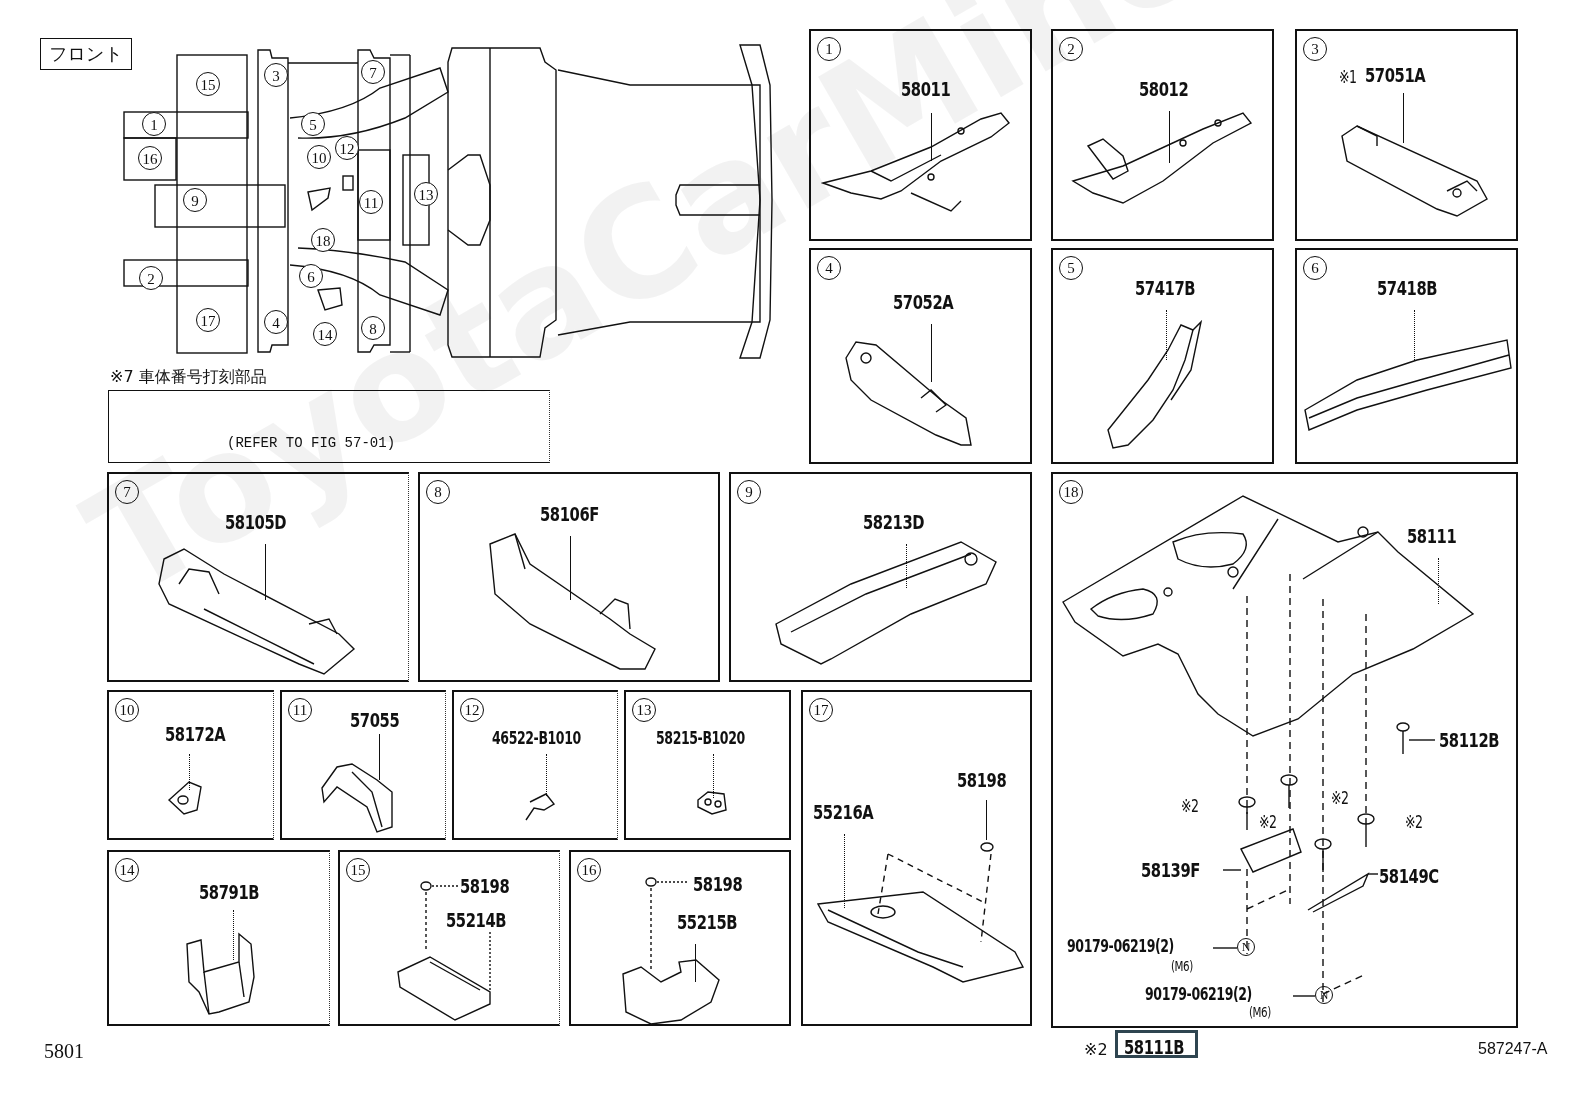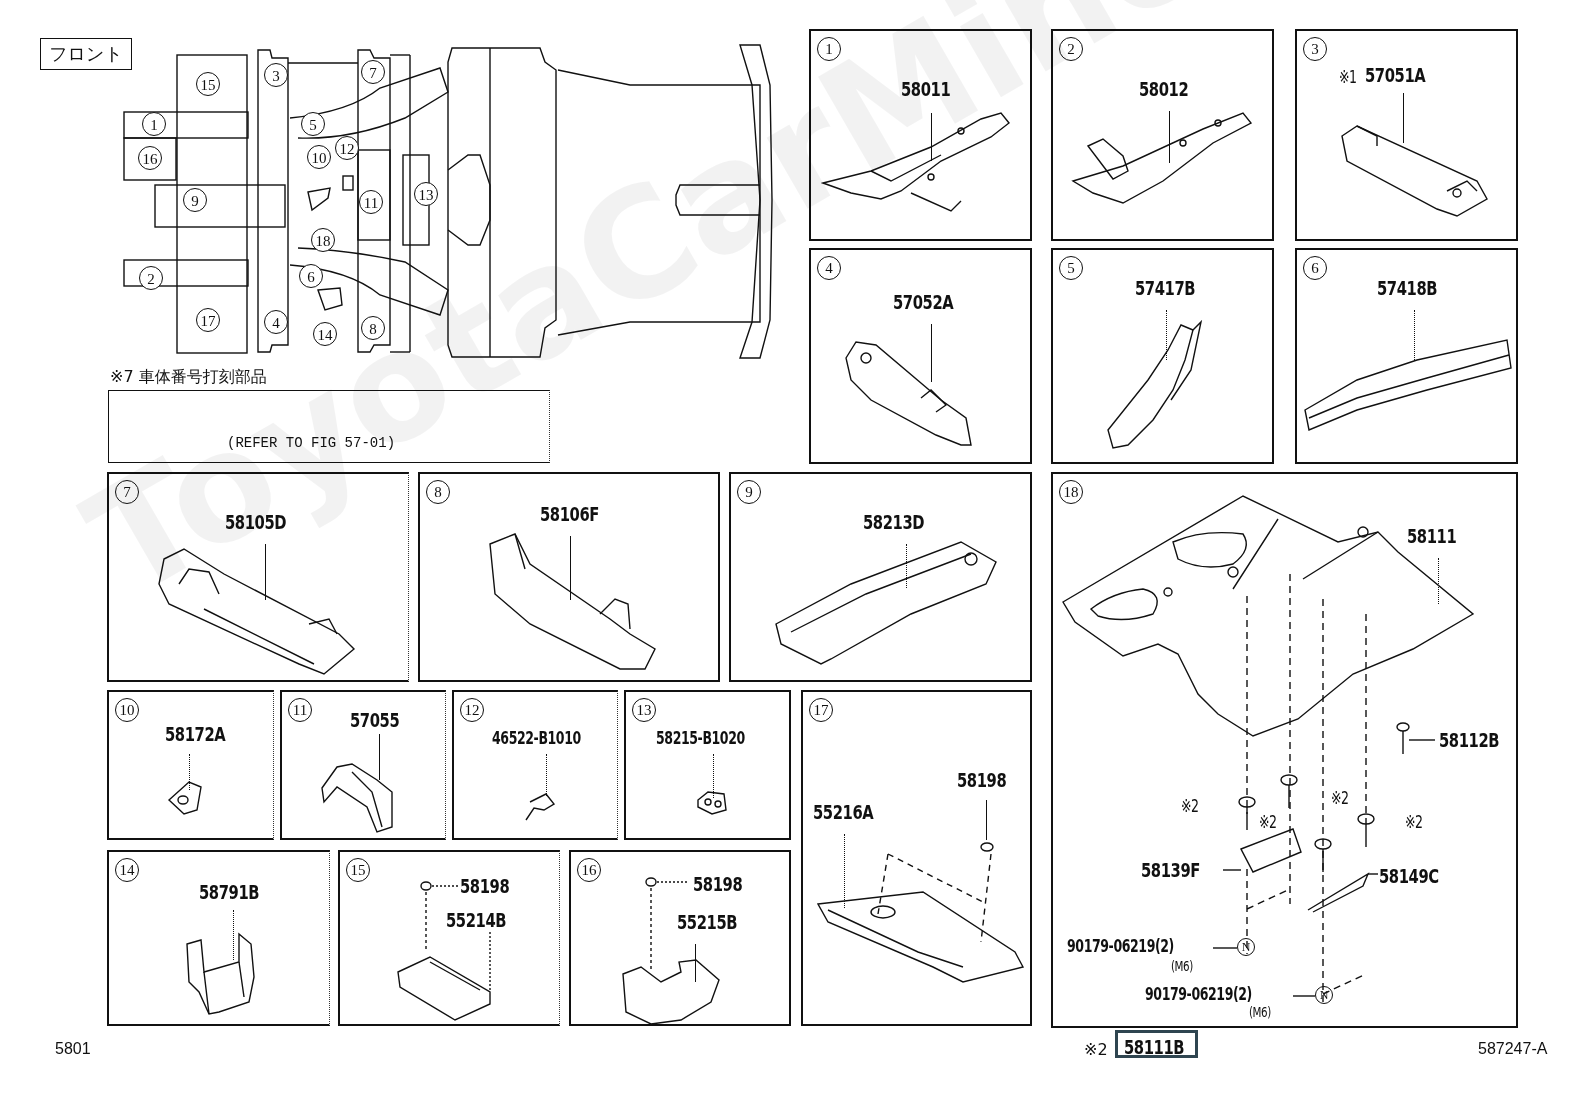--- a/index.html
+++ b/index.html
@@ -312,18 +312,18 @@
     </g>
     <path d="M188 375 L240 355 L248 378 L200 398 Z"></path>
     <line x1="170" y1="396" x2="188" y2="396"></line>
     <path d="M255 436 L315 400 L310 412 L260 438"></path>
     <line x1="315" y1="400" x2="325" y2="400"></line>
     <line x1="160" y1="474" x2="184" y2="474"></line>
     <line x1="240" y1="522" x2="262" y2="522"></line>
   </svg>
 </div>
 
-<div class="note-text" style="left:55px;top:1040px;font-family:Liberation Sans, sans-serif;font-size:16px;">5801</div>
+<div class="note-text" style="left:44px;top:1040px;font-family:Liberation Serif, serif;font-size:20px;">5801</div>
 <div class="note-text" style="left:1084px;top:1040px;">※2</div>
 <div class="highlight" style="left:1115px;top:1030px;width:83px;height:28px;">
   <div class="pn" style="left:6px;top:2px;">58111B</div>
 </div>
 <div class="note-text" style="left:1478px;top:1040px;font-family:'Liberation Sans',sans-serif;font-size:16px;">587247-A</div>
 
 </body></html>

